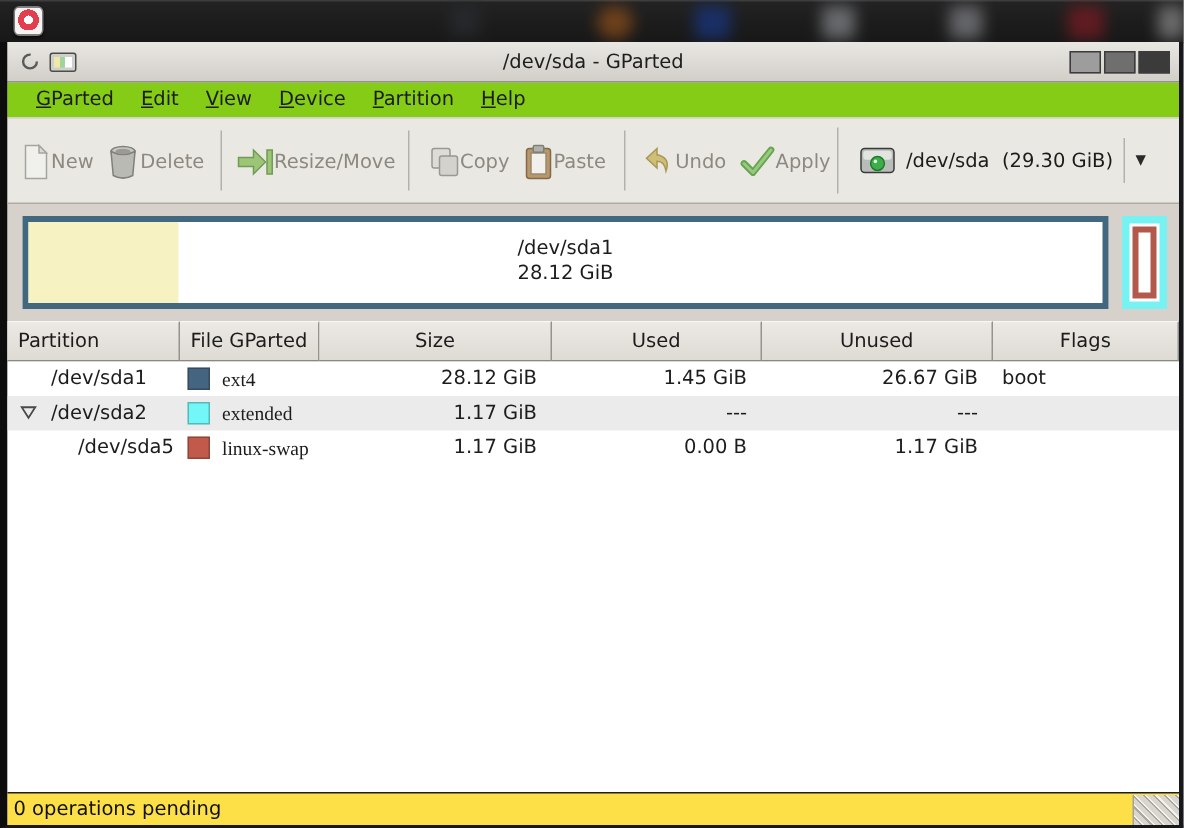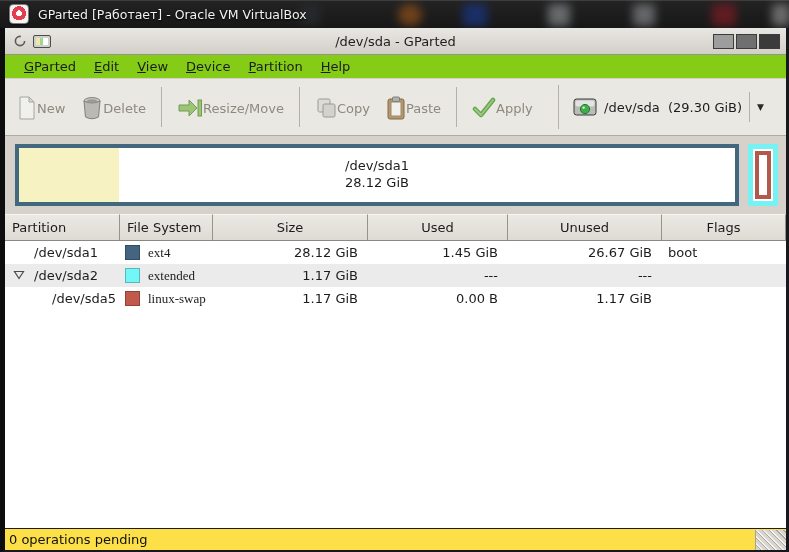--- a/index.html
+++ b/index.html
@@ -121,21 +121,20 @@
   <span class="blob b7"></span>
   <span class="blob b1"></span>
   <span class="blob b2"></span>
   <span class="blob b3"></span>
   <span class="blob b4"></span>
   <span class="blob b5"></span>
   <span class="blob b6"></span>
   <div class="vm-glass"></div>
   <div class="vm-tb-content">
     <span class="vbox-icon"></span>
-    <span class="vm-title">GParted [Работает] - Oracle VM VirtualBox</span>
   </div>
 </div>
 
 <div class="screen">
 <div class="gwin">
 
   <div class="g-titlebar">
     <svg class="busy-icon" viewBox="0 0 14 14">
       <circle cx="7" cy="7" r="4.6" fill="none" stroke="#5a5a56" stroke-width="1.6" stroke-dasharray="22 7"></circle>
     </svg>
@@ -201,20 +200,28 @@
       <span class="ticon">
         <svg width="20" height="24" viewBox="0 0 20 24">
           <rect x="2" y="3" width="16" height="20" rx="2" fill="#b08a55" stroke="#6f5430"></rect>
           <rect x="5" y="6" width="10" height="14" fill="#f4f2ee" stroke="#8a7a5e"></rect>
           <rect x="6.5" y="1" width="7" height="4.5" rx="1" fill="#a8a8a2" stroke="#6c6c66"></rect>
         </svg>
       </span>
       <span class="tlabel">Paste</span>
     </div>
     <div class="tsep"></div>
+    <div class="tbtn">
+      <span class="ticon">
+        <svg width="22" height="22" viewBox="0 0 22 22">
+          <path d="M10 2 L3 8.5 L10 15 L10 10.5 Q15 10.5 16 17 Q19 9 11.5 6.5 L10 6.2 Z" fill="#cbb762" stroke="#9c8a3e" stroke-width="1"></path>
+        </svg>
+      </span>
+      <span class="tlabel">Undo</span>
+    </div>
     <div class="tbtn">
       <span class="ticon">
         <svg width="24" height="22" viewBox="0 0 24 22">
           <path d="M3 12 L9 18 L21 3" fill="none" stroke="#4f9937" stroke-width="4.5" stroke-linecap="round" stroke-linejoin="round"></path>
           <path d="M3 12 L9 18 L21 3" fill="none" stroke="#8cc470" stroke-width="2" stroke-linecap="round" stroke-linejoin="round"></path>
         </svg>
       </span>
       <span class="tlabel">Apply</span>
     </div>
     <div class="devsep"></div>
@@ -239,21 +246,21 @@
         <span>28.12 GiB</span>
       </div>
     </div>
     <div class="extbox">
       <div class="swapbox"></div>
     </div>
   </div>
 
   <div class="thead">
     <div class="th left c-part">Partition</div>
-    <div class="th left c-fs">File System</div>
+    <div class="th left c-fs">File GParted</div>
     <div class="th center c-size">Size</div>
     <div class="th center c-used">Used</div>
     <div class="th center c-unused">Unused</div>
     <div class="th center c-flags">Flags</div>
   </div>
 
   <div class="tbody">
 
     <div class="trow">
       <div class="td part c-part">

